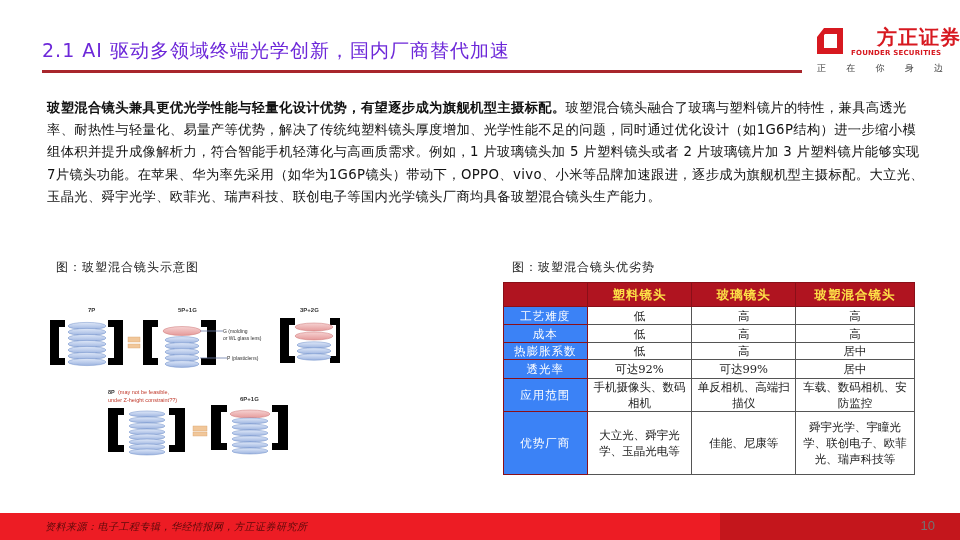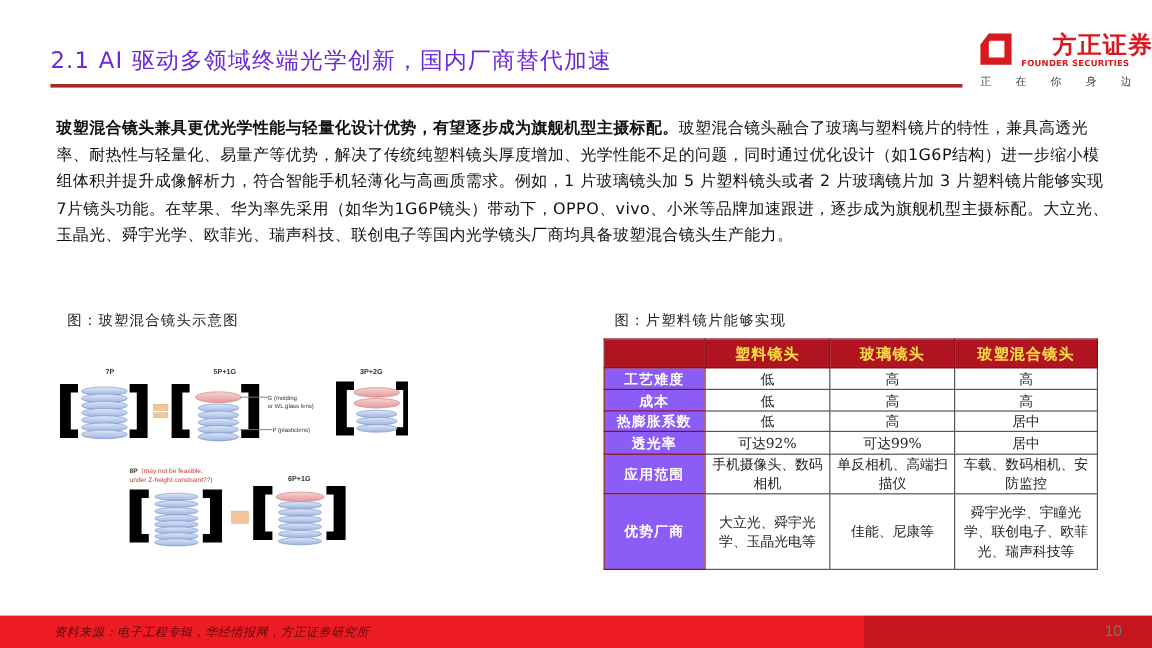--- a/index.html
+++ b/index.html
@@ -37,21 +37,21 @@
   .lens-table {
     position: absolute; left: 503px; top: 282px; width: 412px;
     border-collapse: collapse; font-size: 11.5px;
     font-family: "DejaVu Serif", serif;
   }
   .lens-table td, .lens-table th {
     border: 1px solid #555; text-align: center; vertical-align: middle;
     padding: 0 3px; line-height: 16px;
   }
   .lens-table th { background: #b01420; color: #fde047; font-weight: bold; height: 24px; font-size: 12.5px; letter-spacing: 1px; border-color: #8a0f18; }
-  .lens-table td.rowhead { background: #8b5cf6; color: #fff; font-weight: bold; letter-spacing: 1px; border-color: #8a0f18; }
+  .lens-table td.rowhead { background: #3b82f6; color: #fff; font-weight: normal; letter-spacing: 1px; border-color: #8a0f18; }
   .lens-table td.cell { color: #222; background: #fff; }
   .c1 { width: 83px; } .c2 { width: 104px; } .c3 { width: 103px; } .c4 { width: 118px; }
 
   .footer { position: absolute; left: 0; top: 513px; width: 957px; height: 27px; }
   .footer-left { position: absolute; left: 0; top: 0; width: 720px; height: 27px; background: #ed1c24; }
   .footer-right { position: absolute; left: 720px; top: 0; width: 240px; height: 27px; background: #c4161c; }
   .source { position: absolute; left: 45px; top: 7px; font-size: 10px; font-style: italic; color: #5a0a0a; font-family: "DejaVu Serif", serif; letter-spacing: 0.5px; }
   .page-num { position: absolute; right: 22px; top: 5px; font-size: 13px; color: #737373; font-family: "Liberation Sans", sans-serif; }
 </style>
 </head>
@@ -162,21 +162,21 @@
   <g fill="url(#blueG)" stroke="#6e8fc8" stroke-width="0.5">
     <ellipse cx="210" cy="131" rx="18" ry="3"></ellipse>
     <ellipse cx="210" cy="137" rx="18" ry="3"></ellipse>
     <ellipse cx="210" cy="143" rx="18" ry="3"></ellipse>
     <ellipse cx="210" cy="149" rx="18" ry="3"></ellipse>
     <ellipse cx="210" cy="155" rx="18" ry="3"></ellipse>
     <ellipse cx="210" cy="161" rx="18" ry="3"></ellipse>
   </g>
 </svg>
 
-<div class="fig-caption cap-right">图：片塑料镜片能够实现</div>
+<div class="fig-caption cap-right">图：玻塑混合镜头优劣势</div>
 
 <table class="lens-table">
   <tbody>
       <tr>
     <th class="c1"></th>
     <th class="c2">塑料镜头</th>
     <th class="c3">玻璃镜头</th>
     <th class="c4">玻塑混合镜头</th>
   </tr>
   <tr style="height:18px">

